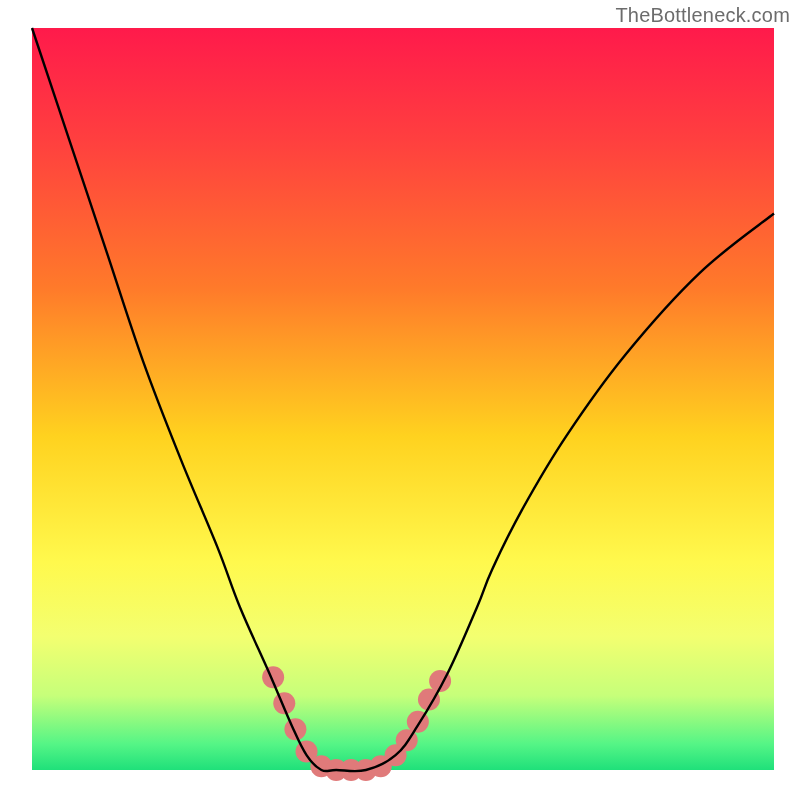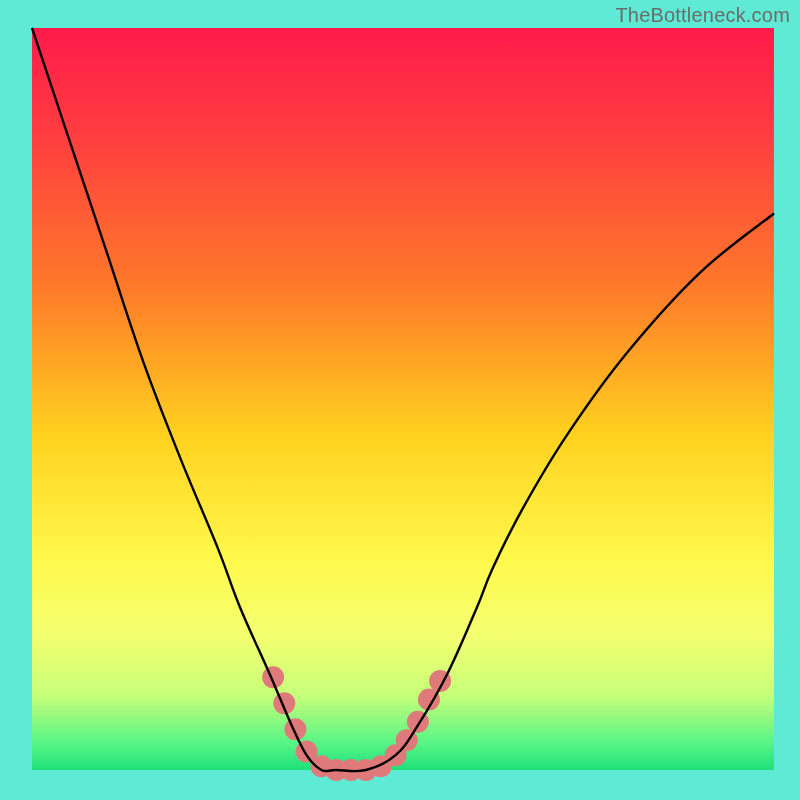--- a/index.html
+++ b/index.html
@@ -10,21 +10,21 @@
     background: #000;
     overflow: hidden;
     font-family: Arial, Helvetica, sans-serif;
   }
   .frame {
     position: absolute;
     top: 0;
     left: 0;
     width: 800px;
     height: 800px;
-    background: #5eead4;
+    background: #ffffff;
   }
   .watermark {
     position: absolute;
     top: 4px;
     right: 10px;
     color: #6c6c6c;
     font-size: 20px;
     font-weight: 500;
     letter-spacing: 0.2px;
     z-index: 10;

